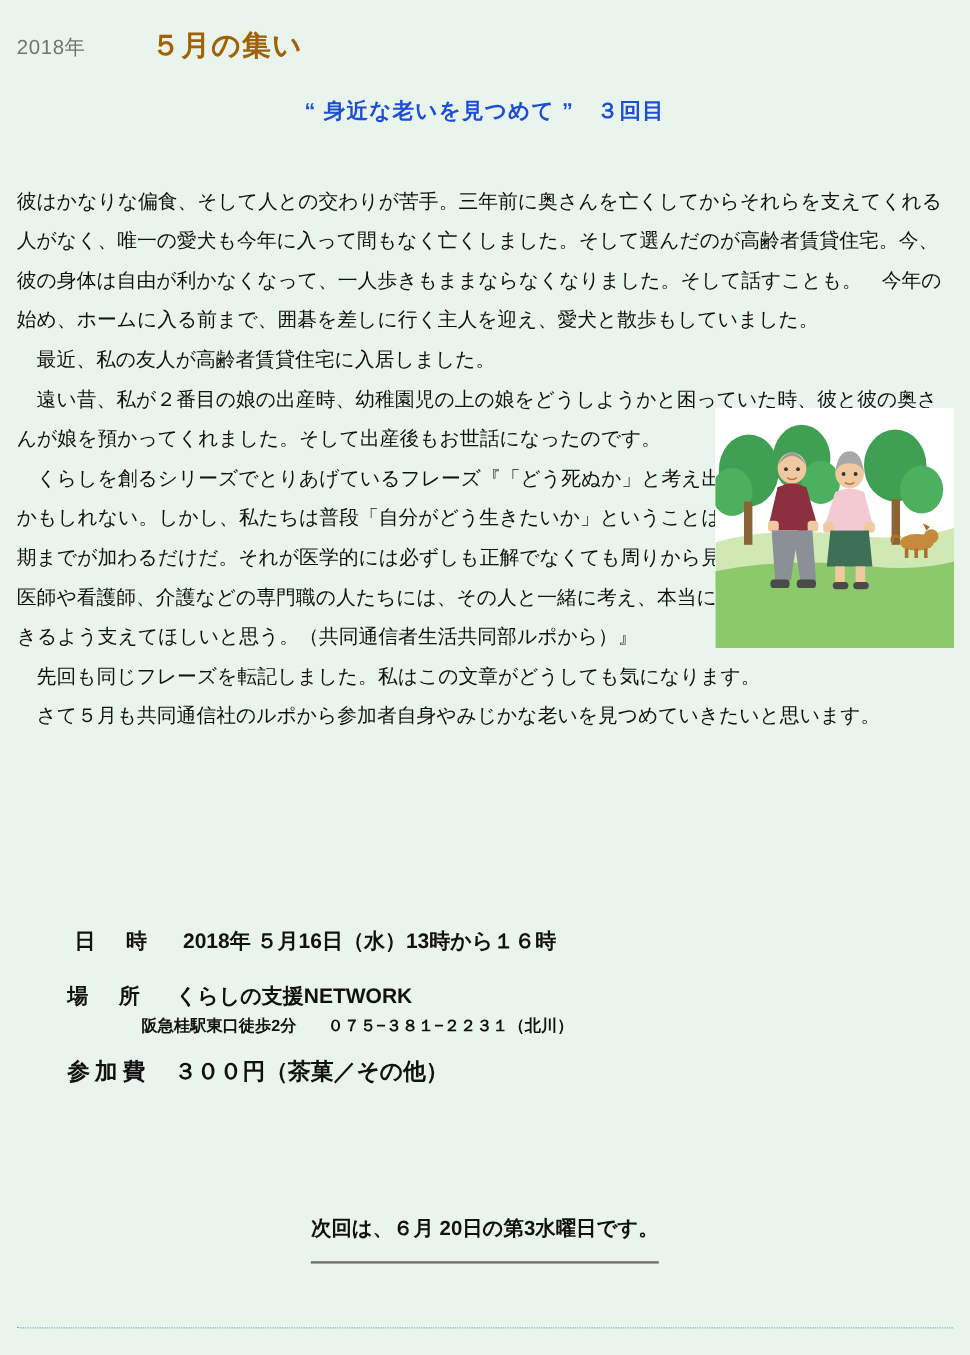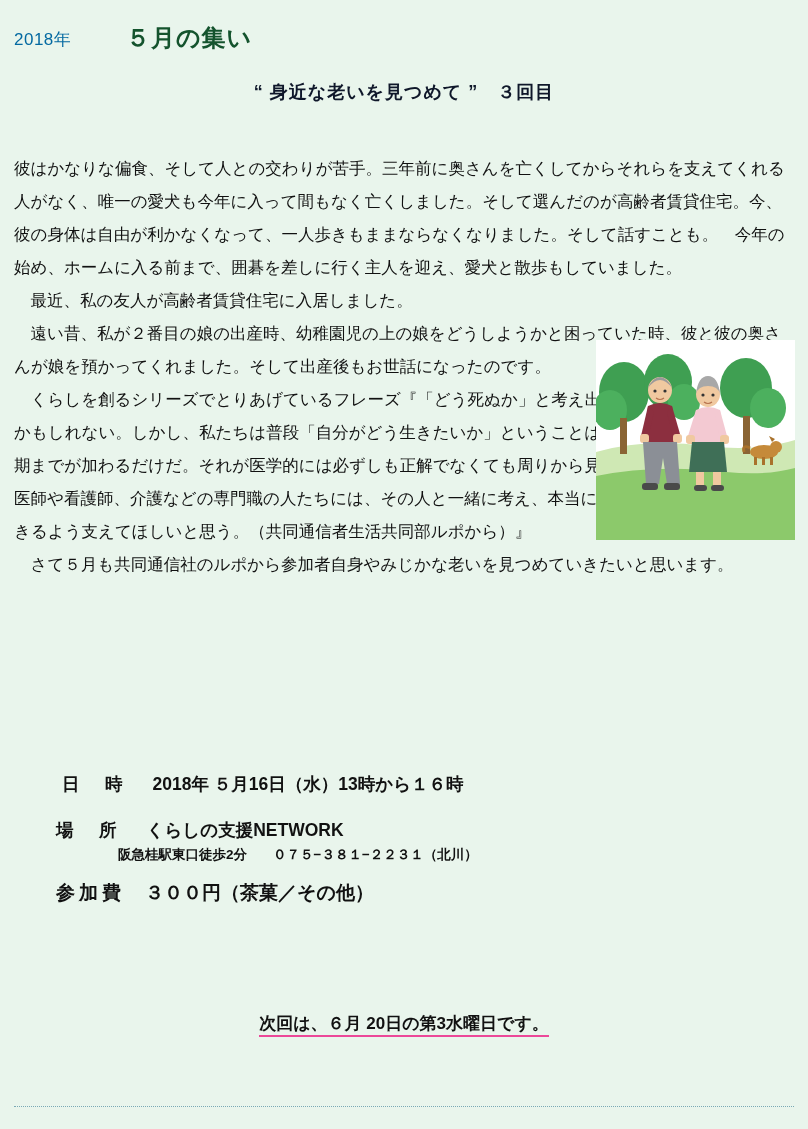--- a/index.html
+++ b/index.html
@@ -29,43 +29,43 @@
     top: 22px;
     left: 14px;
     width: 780px;
     height: 36px;
   }
   .year {
     position: absolute;
     left: 0px;
     top: 6px;
     font-size: 17px;
-    color: #0369a1;
+    color: #737373;
     letter-spacing: 0.5px;
   }
   .main-title {
     position: absolute;
     left: 112px;
     top: 0px;
     font-size: 24px;
     font-weight: bold;
-    color: #14532d;
+    color: #a16207;
     letter-spacing: 1px;
   }
 
   
   .subtitle {
     position: absolute;
     top: 80px;
     left: 0;
     width: 808px;
     text-align: center;
     font-size: 18px;
     font-weight: bold;
-    color: #0f172a;
+    color: #1d4ed8;
     letter-spacing: 1px;
   }
 
   
   .body-block {
     position: absolute;
     top: 152px;
     left: 14px;
     width: 782px;
     font-size: 16.5px;
@@ -144,22 +144,22 @@
   .next-line {
     position: absolute;
     top: 1012px;
     left: 0;
     width: 808px;
     text-align: center;
     font-size: 17px;
     font-weight: bold;
   }
   .next-line span {
-    border-bottom: 2px solid #ec4899;
-    padding-bottom: 2px;
+    border-bottom: 2px solid #737373;
+    padding-bottom: 18px;
   }
 
   .footer-rule {
     position: absolute;
     bottom: 22px;
     left: 14px;
     width: 780px;
     border-top: 1px dotted #7aa9b5;
     height: 0;
   }
@@ -174,20 +174,21 @@
     <div class="main-title">５月の集い</div>
   </div>
 
   <div class="subtitle">“ 身近な老いを見つめて ”　３回目</div>
 
   <div class="body-block">
     <p>彼はかなりな偏食、そして人との交わりが苦手。三年前に奥さんを亡くしてからそれらを支えてくれる人がなく、唯一の愛犬も今年に入って間もなく亡くしました。そして選んだのが高齢者賃貸住宅。今、彼の身体は自由が利かなくなって、一人歩きもままならなくなりました。そして話すことも。　今年の始め、ホームに入る前まで、囲碁を差しに行く主人を迎え、愛犬と散歩もしていました。</p>
     <p>　最近、私の友人が高齢者賃貸住宅に入居しました。</p>
     <p>　遠い昔、私が２番目の娘の出産時、幼稚園児の上の娘をどうしようかと困っていた時、彼と彼の奥さんが娘を預かってくれました。そして出産後もお世話になったのです。</p>
     <p>　くらしを創るシリーズでとりあげているフレーズ『「どう死ぬか」と考え出すと、気分は重たくなるかもしれない。しかし、私たちは普段「自分がどう生きたいか」ということは考えるはずだ。そこに最期までが加わるだけだ。それが医学的には必ずしも正解でなくても周りから見たらおかしくてもいい。医師や看護師、介護などの専門職の人たちには、その人と一緒に考え、本当に臨む生き方が最期までできるよう支えてほしいと思う。（共同通信者生活共同部ルポから）』</p>
+    <p>　先回も同じフレーズを転記しました。私はこの文章がどうしても気になります。</p>
     <p>　さて５月も共同通信社のルポから参加者自身やみじかな老いを見つめていきたいと思います。</p>
   </div>
 
   <div class="illo">
     <svg width="199" height="200" viewBox="0 0 199 200" xmlns="http://www.w3.org/2000/svg">
       <rect x="0" y="0" width="199" height="200" fill="#ffffff"></rect>
 
       <rect x="0" y="0" width="199" height="118" fill="#ffffff"></rect>
 
       <path d="M0 112 Q50 98 110 106 Q160 112 199 100 L199 150 L0 150 Z" fill="#cfe8b4"></path>

